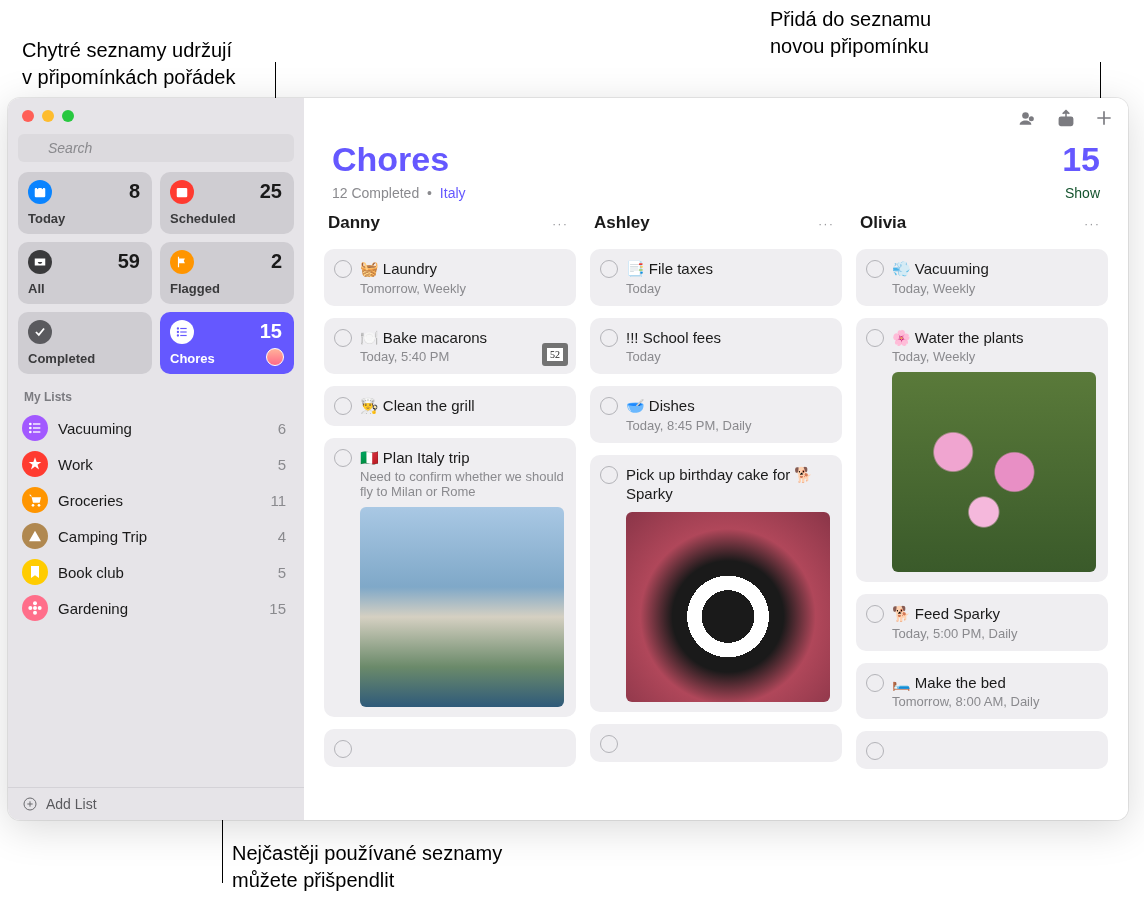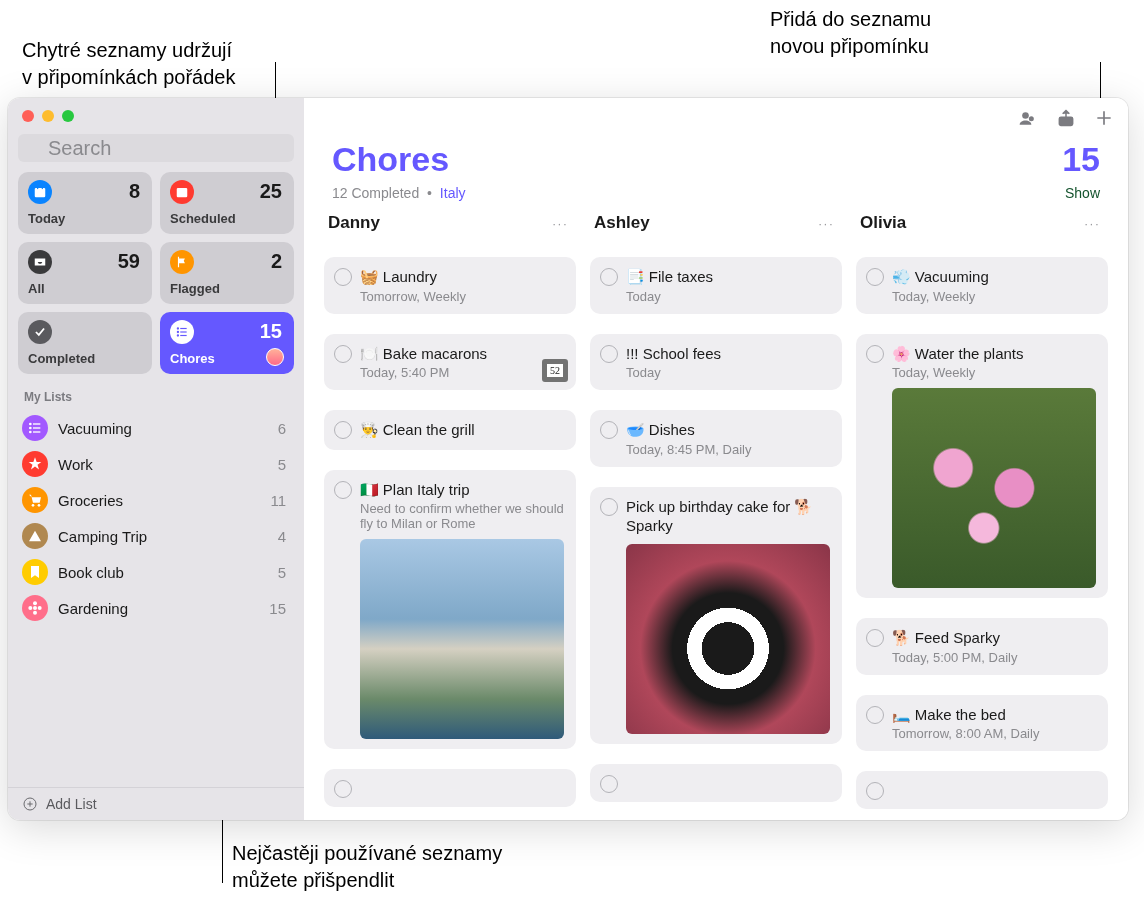--- a/index.html
+++ b/index.html
@@ -27,22 +27,23 @@
 .sidebar { width: 336px; background: #e6e4e8; display: flex; flex-direction: column; }
 .titlebar { height: 36px; display: flex; align-items: center; padding-left: 14px; gap: 8px; }
 .traffic { width: 12px; height: 12px; border-radius: 50%; }
 .tl-close { background: #ff5f57; }
 .tl-min { background: #febc2e; }
 .tl-max { background: #28c840; }
 
 .search-wrap { padding: 0 10px 10px; }
 .search {
   width: 100%; height: 28px; border-radius: 6px; border: none;
-  background: #dcdade; padding: 0 10px 0 30px; font-size: 20px; color: #000000;
+  background: #dcdade; padding: 0 10px 0 30px; font-size: 14px; color: #000000;
   position: relative;
+  font-style: italic;
 }
 .search-box { position: relative; }
 .search-box svg { position: absolute; left: 8px; top: 6px; width: 16px; height: 16px; fill: #8a8a8e; }
 .search::placeholder { color: #8a8a8e; }
 
 .smart-grid { display: grid; grid-template-columns: 1fr 1fr; gap: 8px; padding: 0 10px; }
 .smart-card {
   background: #cfcdd2; border-radius: 10px; padding: 8px 10px;
   height: 62px; position: relative; cursor: pointer;
 }
@@ -68,21 +69,21 @@
 .toolbar { height: 40px; display: flex; align-items: center; justify-content: flex-end; padding: 0 14px; gap: 18px; }
 .toolbar .tb-icon { width: 20px; height: 20px; fill: #7b7b80; cursor: pointer; }
 .header { padding: 2px 28px 6px; display: flex; justify-content: space-between; align-items: flex-start; }
 .header h1 { font-size: 34px; font-weight: 700; color: #6558ff; }
 .header .big-count { font-size: 34px; font-weight: 700; color: #6558ff; }
 .subhead { padding: 0 28px 10px; display: flex; justify-content: space-between; font-size: 14px; color: #8a8a8e; }
 .subhead .clear { color: #6558ff; cursor: pointer; }
 .subhead .show { color: #14532d; cursor: pointer; }
 
 .columns { display: flex; gap: 14px; padding: 0 20px 10px; flex: 1; overflow: hidden; }
-.col { width: 252px; display: flex; flex-direction: column; gap: 20px; }
+.col { width: 252px; display: flex; flex-direction: column; gap: 12px; }
 .col-head { display: flex; justify-content: space-between; align-items: center; padding: 2px 4px 4px; }
 .col-head .person { font-size: 17px; font-weight: 700; }
 .col-head .more { color: #9a9a9e; cursor: pointer; padding: 0 4px; letter-spacing: 1px; }
 
 .task {
   background: #efeef1; border-radius: 10px; padding: 10px 12px 10px 36px;
   position: relative; font-size: 15px;
 }
 .task .check {
   position: absolute; left: 10px; top: 11px; width: 18px; height: 18px;

